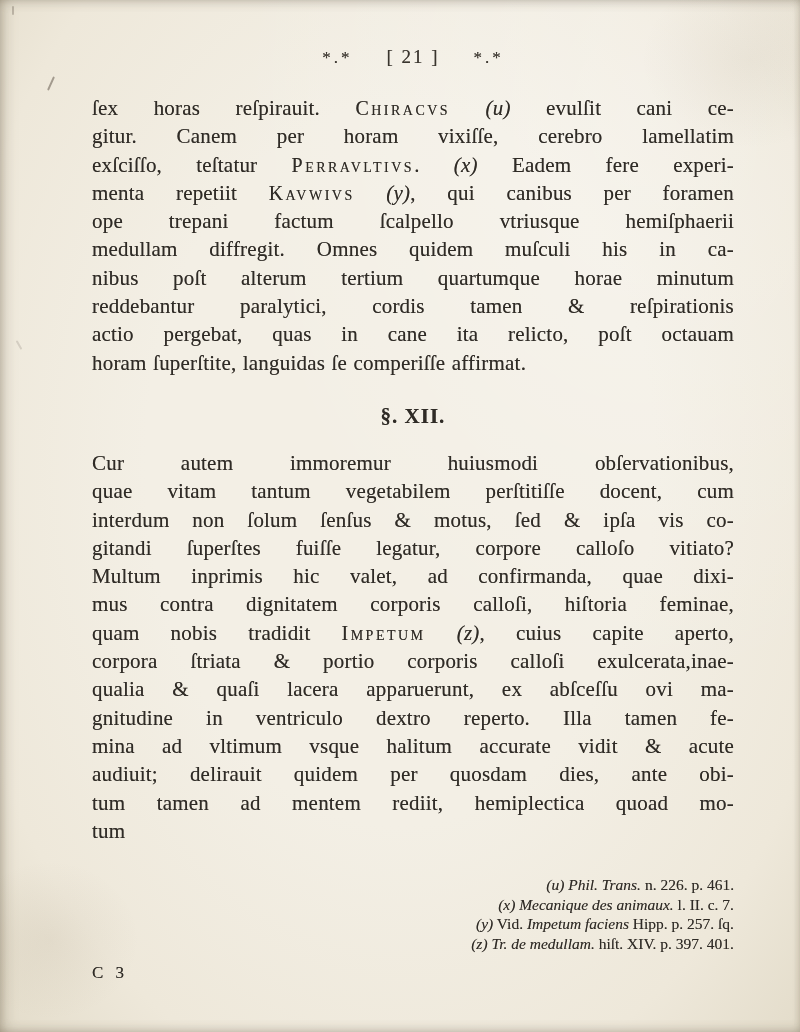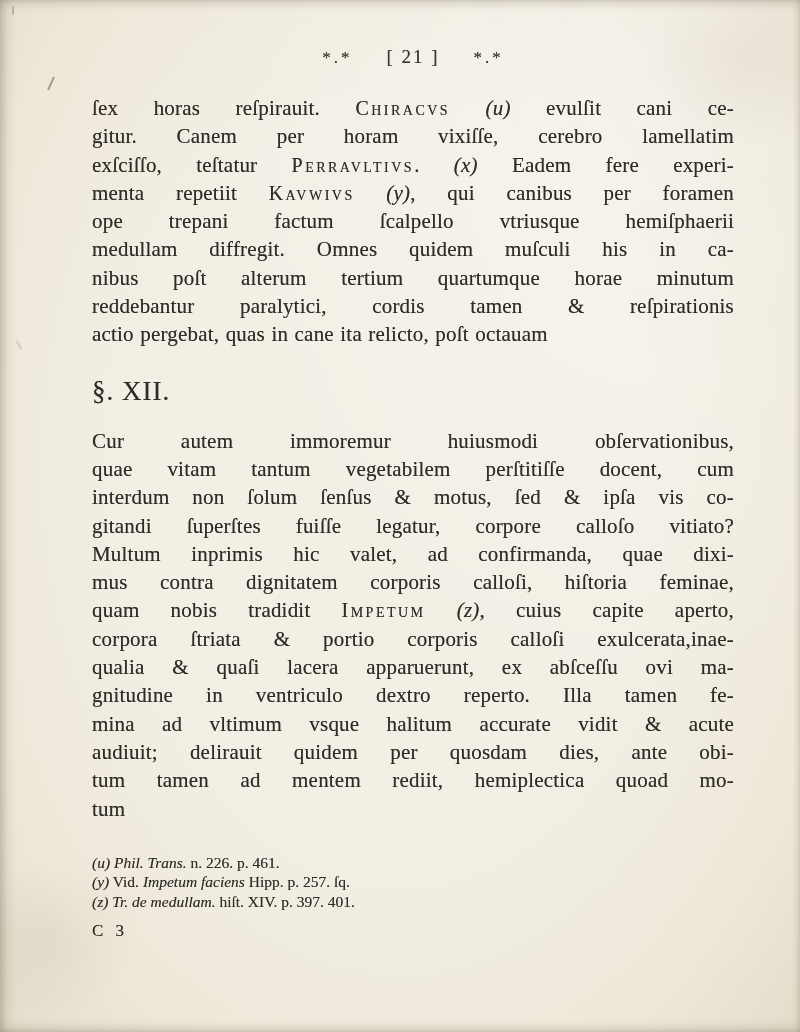--- a/index.html
+++ b/index.html
@@ -60,33 +60,35 @@
   .para .text-line:last-child {
     text-align-last: left;
   }
   .sc {
     font-variant: small-caps;
     letter-spacing: 2.5px;
     font-size: 0.95em;
   }
   .it { font-style: italic; }
   .section-heading {
-    font-size: 27px;
+    text-align: center;
+    font-size: 21px;
     margin: 27px 0 20px 0;
     letter-spacing: 1px;
     text-shadow: 0 0 0.5px rgba(47,43,38,0.55);
+    font-weight: bold;
   }
   .footnotes {
     margin-top: 30px;
     font-size: 15.5px;
     line-height: 19.5px;
     text-shadow: 0 0 0.4px rgba(47,43,38,0.5);
   }
   .footnotes .text-line {
-    text-align: left;
+    text-align: right;
     text-align-last: auto;
   }
   .signature-line {
     margin-top: 10px;
     text-align: left;
     font-size: 17px;
     letter-spacing: 4px;
     text-shadow: 0 0 0.5px rgba(47,43,38,0.55);
   }
   .artifact {
@@ -146,20 +148,21 @@
     <div class="para para-1">
         <div class="text-line"><span>ſex horas reſpirauit. </span><span class="sc">Chiracvs</span><span> </span><span class="it">(u)</span><span> evulſit cani ce-</span></div>
         <div class="text-line"><span>gitur. Canem per horam vixiſſe, cerebro lamellatim</span></div>
         <div class="text-line"><span>exſciſſo, teſtatur </span><span class="sc">Perravltivs</span><span>. </span><span class="it">(x)</span><span> Eadem fere experi-</span></div>
         <div class="text-line"><span>menta repetiit </span><span class="sc">Kavwivs</span><span> </span><span class="it">(y)</span><span>, qui canibus per foramen</span></div>
         <div class="text-line"><span>ope trepani factum ſcalpello vtriusque hemiſphaerii</span></div>
         <div class="text-line"><span>medullam diffregit. Omnes quidem muſculi his in ca-</span></div>
         <div class="text-line"><span>nibus poſt alterum tertium quartumque horae minutum</span></div>
         <div class="text-line"><span>reddebantur paralytici, cordis tamen &amp; reſpirationis</span></div>
         <div class="text-line"><span>actio pergebat, quas in cane ita relicto, poſt octauam</span></div>
+        <div class="text-line"><span>horam ſuperſtite, languidas ſe comperiſſe affirmat.</span></div>
       </div>
 
     <div class="section-heading">§. XII.</div>
 
     <div class="para para-2">
         <div class="text-line"><span>Cur autem immoremur huiusmodi obſervationibus,</span></div>
         <div class="text-line"><span>quae vitam tantum vegetabilem perſtitiſſe docent, cum</span></div>
         <div class="text-line"><span>interdum non ſolum ſenſus &amp; motus, ſed &amp; ipſa vis co-</span></div>
         <div class="text-line"><span>gitandi ſuperſtes fuiſſe legatur, corpore calloſo vitiato?</span></div>
         <div class="text-line"><span>Multum inprimis hic valet, ad confirmanda, quae dixi-</span></div>
@@ -169,20 +172,21 @@
         <div class="text-line"><span>qualia &amp; quaſi lacera apparuerunt, ex abſceſſu ovi ma-</span></div>
         <div class="text-line"><span>gnitudine in ventriculo dextro reperto. Illa tamen fe-</span></div>
         <div class="text-line"><span>mina ad vltimum vsque halitum accurate vidit &amp; acute</span></div>
         <div class="text-line"><span>audiuit; delirauit quidem per quosdam dies, ante obi-</span></div>
         <div class="text-line"><span>tum tamen ad mentem rediit, hemiplectica quoad mo-</span></div>
         <div class="text-line"><span>tum</span></div>
       </div>
 
     <div class="footnotes">
         <div class="text-line"><span class="it">(u) Phil. Trans.</span><span> n. 226. p. 461.</span></div>
+        <div class="text-line"><span class="it">(x) Mecanique des animaux.</span><span> l. II. c. 7.</span></div>
         <div class="text-line"><span class="it">(y)</span><span> Vid. </span><span class="it">Impetum faciens</span><span> Hipp. p. 257. ſq.</span></div>
         <div class="text-line"><span class="it">(z) Tr. de medullam.</span><span> hiſt. XIV. p. 397. 401.</span></div>
       </div>
 
     <div class="signature-line">C 3</div>
 
   </div>
 </div>
 
 </body></html>

